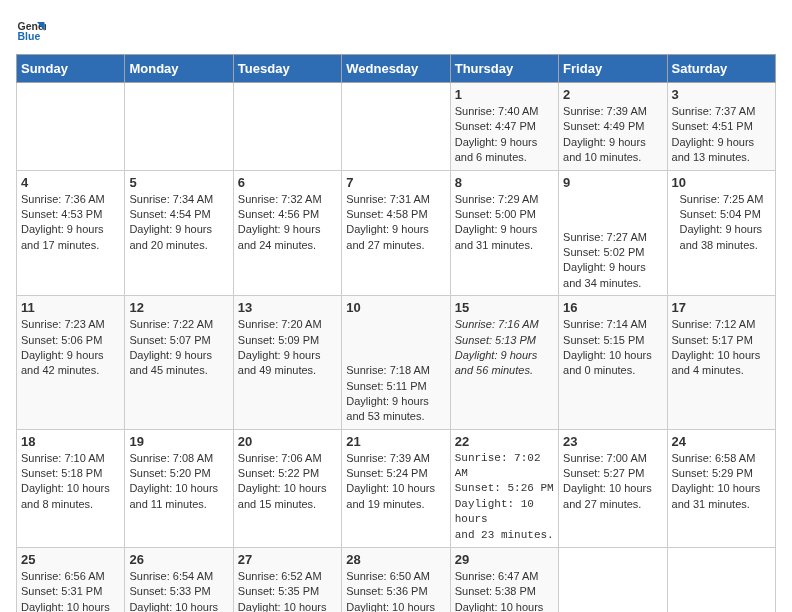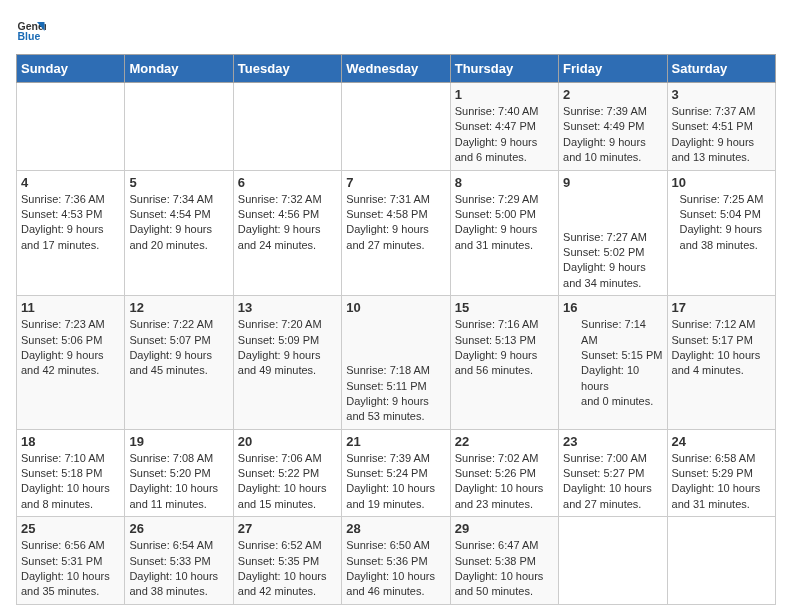--- a/index.html
+++ b/index.html
@@ -210,28 +210,28 @@
         </td>
         <td>
           <span class="day-num">10</span>
           <div class="day-info" style="white-space: pre-line; margin-top: 48px;">Sunrise: 7:18 AM
 Sunset: 5:11 PM
 Daylight: 9 hours
 and 53 minutes.</div>
         </td>
         <td>
           <span class="day-num">15</span>
-          <div class="day-info" style="white-space: pre-line;">Sunrise: 7:16 AM
+          <div class="day-info" style="white-space: pre-line; font-style: italic;">Sunrise: 7:16 AM
 Sunset: 5:13 PM
 Daylight: 9 hours
 and 56 minutes.</div>
         </td>
         <td>
           <span class="day-num">16</span>
-          <div class="day-info" style="white-space: pre-line; margin-left: 18px;">Sunrise: 7:14 AM
+          <div class="day-info" style="white-space: pre-line;">Sunrise: 7:14 AM
 Sunset: 5:15 PM
 Daylight: 10 hours
 and 0 minutes.</div>
         </td>
         <td>
           <span class="day-num">17</span>
           <div class="day-info" style="white-space: pre-line;">Sunrise: 7:12 AM
 Sunset: 5:17 PM
 Daylight: 10 hours
 and 4 minutes.</div>
@@ -261,21 +261,21 @@
         </td>
         <td>
           <span class="day-num">21</span>
           <div class="day-info" style="white-space: pre-line;">Sunrise: 7:39 AM
 Sunset: 5:24 PM
 Daylight: 10 hours
 and 19 minutes.</div>
         </td>
         <td>
           <span class="day-num">22</span>
-          <div class="day-info" style="white-space: pre-line;">Sunrise: 7:02 AM
+          <div class="day-info" style="white-space: pre-line; font-family: Liberation Mono, monospace;">Sunrise: 7:02 AM
 Sunset: 5:26 PM
 Daylight: 10 hours
 and 23 minutes.</div>
         </td>
         <td>
           <span class="day-num">23</span>
           <div class="day-info" style="white-space: pre-line;">Sunrise: 7:00 AM
 Sunset: 5:27 PM
 Daylight: 10 hours
 and 27 minutes.</div>

